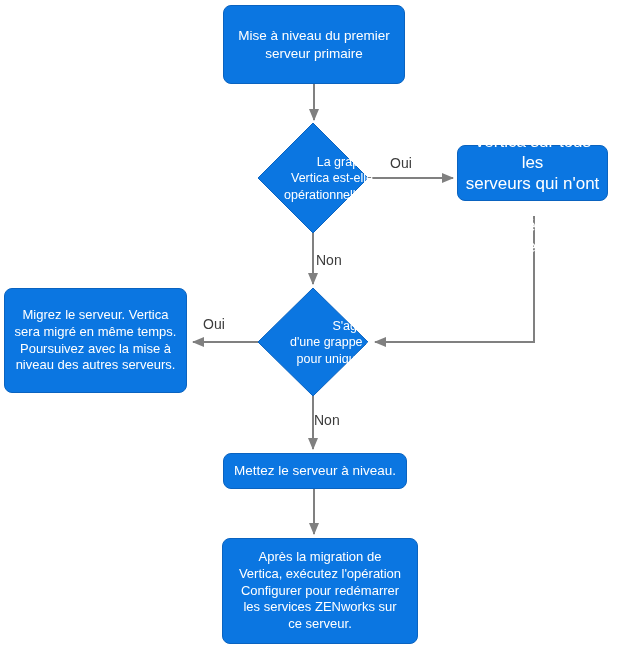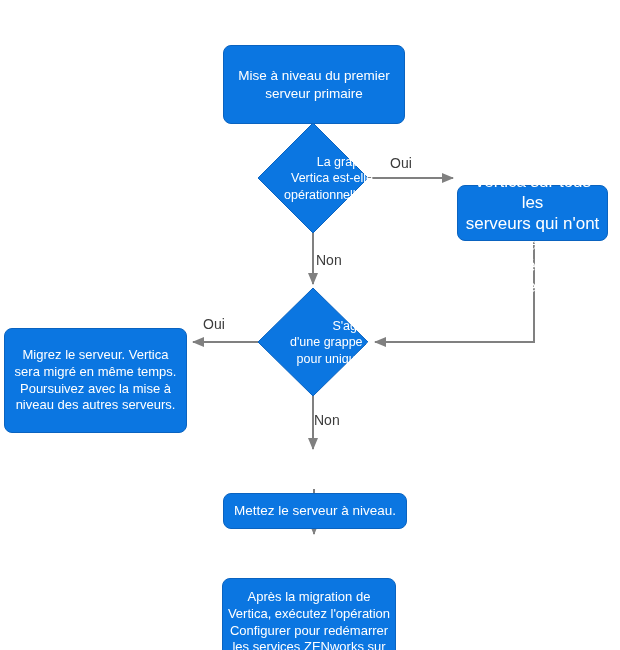--- a/index.html
+++ b/index.html
@@ -45,21 +45,20 @@
     border: 1px solid var(--node-border);
     border-radius: 8px;
     color: var(--node-text);
     display: flex;
     align-items: center;
     justify-content: center;
     text-align: center;
     white-space: pre-line;
     font-size: 13px;
     line-height: 1.28;
-    margin-top: 40px;
   }
 
   .diamond-label {
     position: absolute;
     color: var(--node-text);
     text-align: right;
     white-space: pre-line;
     font-size: 12.5px;
     line-height: 1.3;
   }
@@ -70,21 +69,21 @@
     text-align: left;
     color: var(--label-text);
     font-size: 14px;
     line-height: 1;
   }
 
   .box-start     { left: 223px; top: 5px;   width: 182px; height: 79px;  font-size: 13.5px; }
   .box-stop      { left: 457px; top: 145px; width: 151px; height: 56px;  font-size: 17px; line-height: 1.24; padding: 2px 3px; }
   .box-migrate   { left: 4px;   top: 288px; width: 183px; height: 105px; padding: 2px 6px; }
   .box-upgrade   { left: 223px; top: 453px; width: 184px; height: 36px;  font-size: 13.5px; }
-  .box-configure { left: 222px; top: 538px; width: 174px; height: 106px; padding: 2px 4px; }
+  .box-configure { left: 222px; top: 538px; width: 196px; height: 106px; padding: 2px 4px; }
 
   .dlabel-1 { left: 253px; top: 154px; width: 120px; }
   .dlabel-2 { left: 253px; top: 318px; width: 120px; }
 
   .elabel-d1-yes { left: 390px; top: 156px; }
   .elabel-d1-no  { left: 316px; top: 253px; }
   .elabel-d2-yes { left: 203px; top: 317px; }
   .elabel-d2-no  { left: 314px; top: 413px; }
 </style>
 </head>

